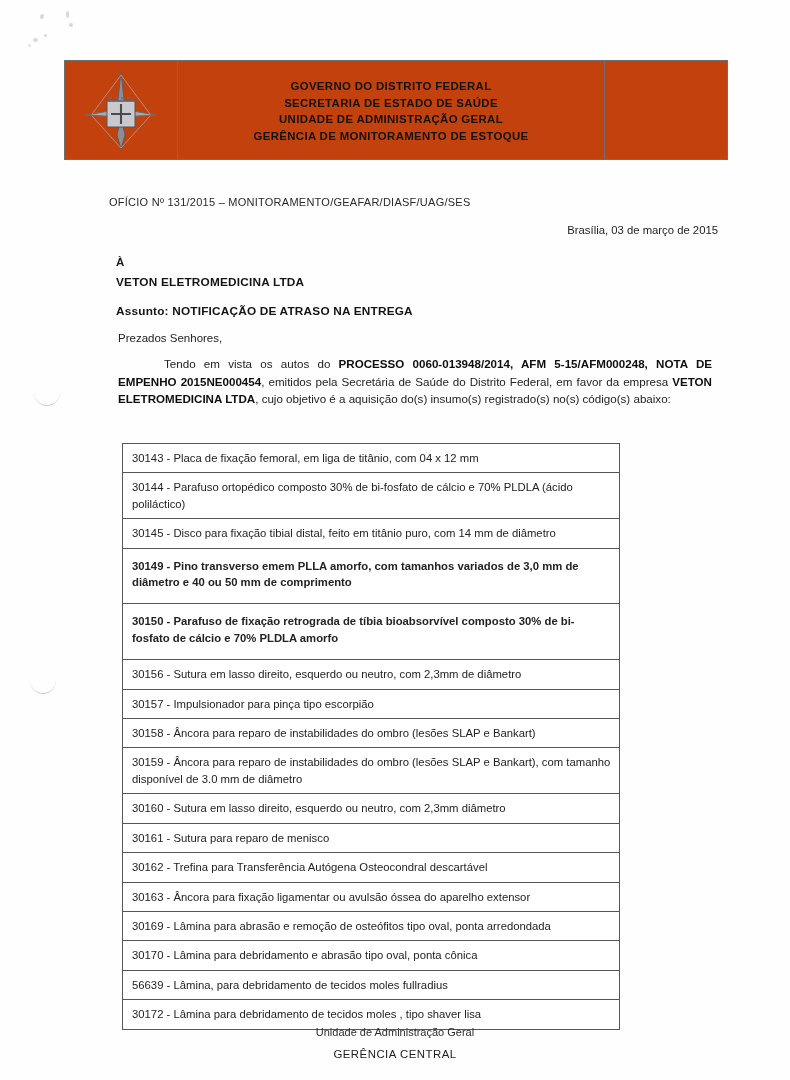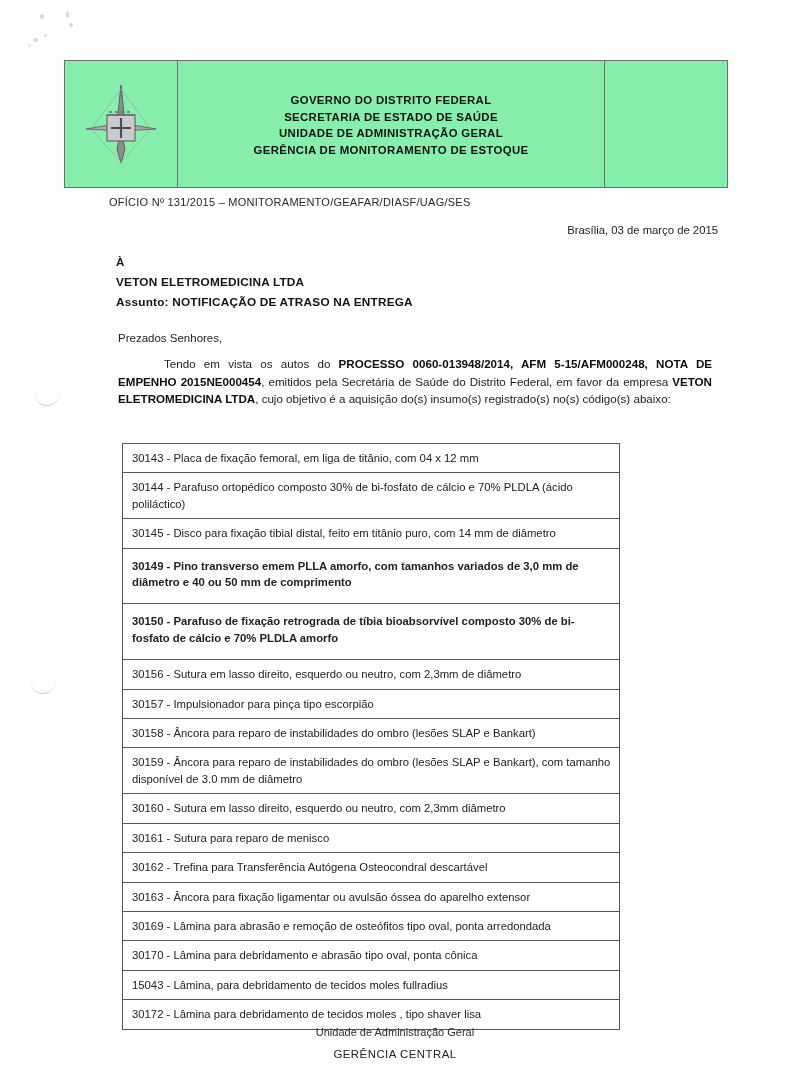--- a/index.html
+++ b/index.html
@@ -50,25 +50,25 @@
   }
   .mm1 { left: 34px; top: 392px; }
   .mm2 { left: 30px; top: 680px; }
 
   
   .header-table {
     position: absolute;
     left: 64px;
     top: 60px;
     width: 664px;
-    height: 128px;
+    height: 100px;
     border: 1.3px solid #6e6e72;
     display: flex;
     box-sizing: border-box;
-    background: #86efac;
+    background: #c2410c;
     justify-content: space-between;
   }
   .hdr-cell-emblem {
     width: 113px;
     border-right: 1.3px solid #6e6e72;
     display: flex;
     align-items: center;
     justify-content: center;
     box-sizing: border-box;
   }
@@ -128,21 +128,21 @@
     top: 275px;
     font-size: 11.8px;
     font-weight: bold;
     letter-spacing: .2px;
     color: #141414;
     white-space: nowrap;
   }
   .subject-line {
     position: absolute;
     left: 116px;
-    top: 295px;
+    top: 304px;
     font-size: 11.8px;
     letter-spacing: .2px;
     color: #141414;
     white-space: nowrap;
   }
   .subject-line .lbl { font-weight: bold; }
   .subject-line .val { font-weight: bold; }
 
   .greeting {
     position: absolute;
@@ -285,21 +285,21 @@
       <div class="item-row">30156 - Sutura em lasso direito, esquerdo ou neutro, com 2,3mm de diâmetro</div>
       <div class="item-row">30157 - Impulsionador para pinça tipo escorpião</div>
       <div class="item-row">30158 - Âncora para reparo de instabilidades do ombro (lesões SLAP e Bankart)</div>
       <div class="item-row">30159 - Âncora para reparo de instabilidades do ombro (lesões SLAP e Bankart), com tamanho disponível de 3.0 mm de diâmetro</div>
       <div class="item-row">30160 - Sutura em lasso direito, esquerdo ou neutro, com 2,3mm diâmetro</div>
       <div class="item-row">30161 - Sutura para reparo de menisco</div>
       <div class="item-row">30162 - Trefina para Transferência Autógena Osteocondral descartável</div>
       <div class="item-row">30163 - Âncora para fixação ligamentar ou avulsão óssea do aparelho extensor</div>
       <div class="item-row">30169 - Lâmina para abrasão e remoção de osteófitos tipo oval, ponta arredondada</div>
       <div class="item-row">30170 - Lâmina para debridamento e abrasão tipo oval, ponta cônica</div>
-      <div class="item-row">15043 - Lâmina, para debridamento de tecidos moles fullradius</div>
+      <div class="item-row">56639 - Lâmina, para debridamento de tecidos moles fullradius</div>
       <div class="item-row">30172 - Lâmina para debridamento de tecidos moles , tipo shaver lisa</div>
     </div>
 
   <div class="footer">
     <div class="footer-l1">Unidade de Administração Geral</div>
     <div class="footer-l2">GERÊNCIA CENTRAL</div>
   </div>
 
 </div>
 

